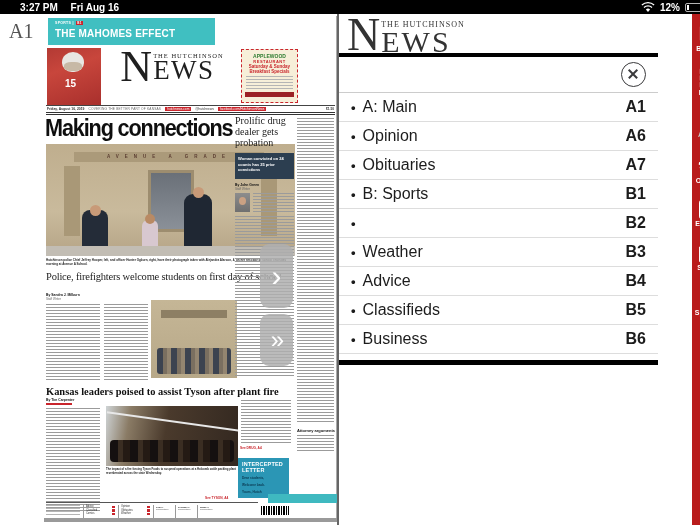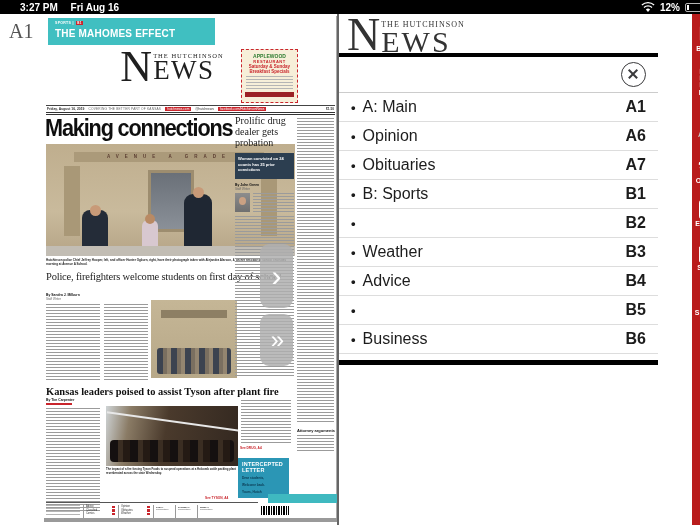--- a/index.html
+++ b/index.html
@@ -189,20 +189,25 @@
     <div class="news-page">
 
       <div class="np-abs np-banner">
         <div class="np-kicker">
           <span>SPORTS |</span>
           <span class="np-kicker-badge">B1</span>
         </div>
         <div class="np-banner-title">THE MAHOMES EFFECT</div>
       </div>
 
+      <div class="np-abs photo-mahomes">
+        <div class="helmet"></div>
+        <div class="facemask"></div>
+        <div class="jersey-num">15</div>
+      </div>
 
       <div class="np-abs np-logo">
         <span class="m-n">N</span>
         <span class="m-col">
           <span class="m-prefix">The Hutchinson</span>
           <span class="m-rest">EWS</span>
         </span>
       </div>
 
       <div class="np-abs np-ad">
@@ -390,20 +395,21 @@
           <span class="toc-label">Weather</span>
           <span class="toc-page">B3</span>
         </div>
         <div class="toc-row">
           <span class="toc-bullet">•</span>
           <span class="toc-label">Advice</span>
           <span class="toc-page">B4</span>
         </div>
         <div class="toc-row">
           <span class="toc-bullet">•</span>
+          <span class="toc-label">Classifieds</span>
           <span class="toc-page">B5</span>
         </div>
         <div class="toc-row">
           <span class="toc-bullet">•</span>
           <span class="toc-label">Business</span>
           <span class="toc-page">B6</span>
         </div>
       </div>
 
       <div class="toc-rule2"></div>

